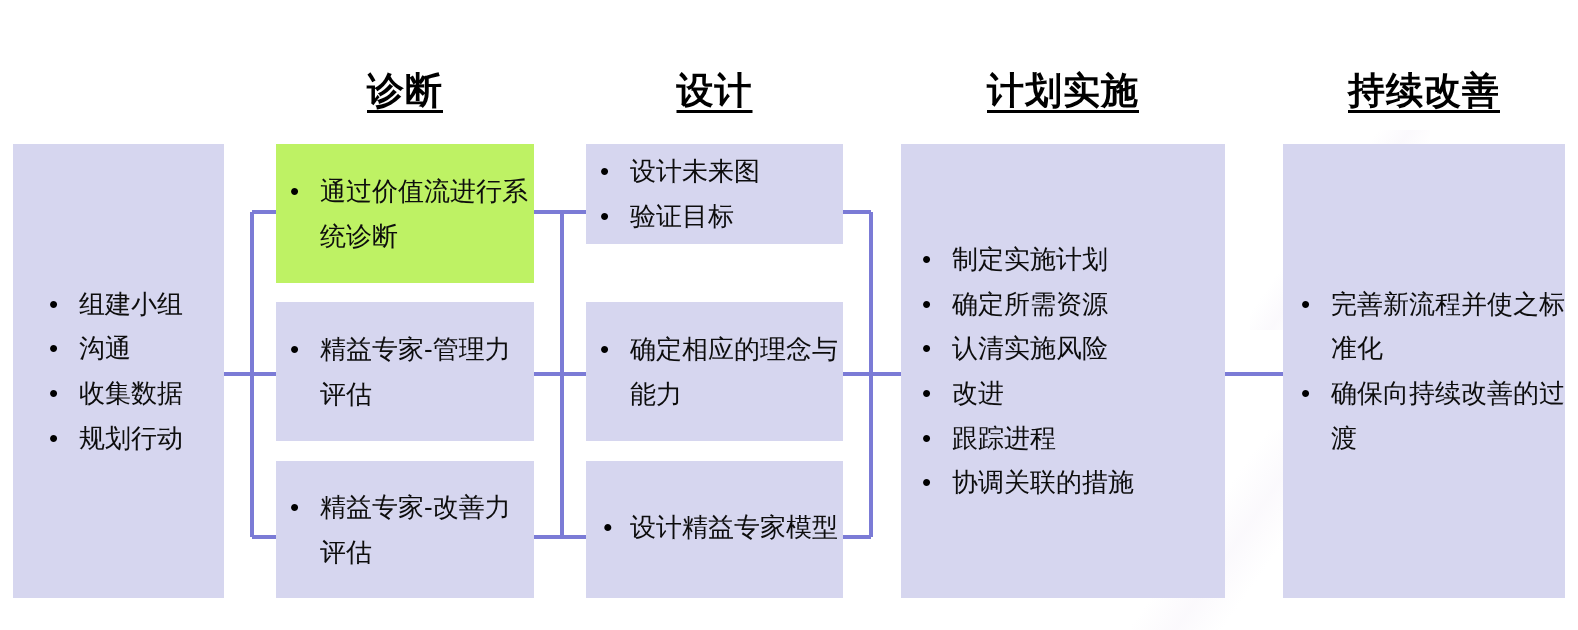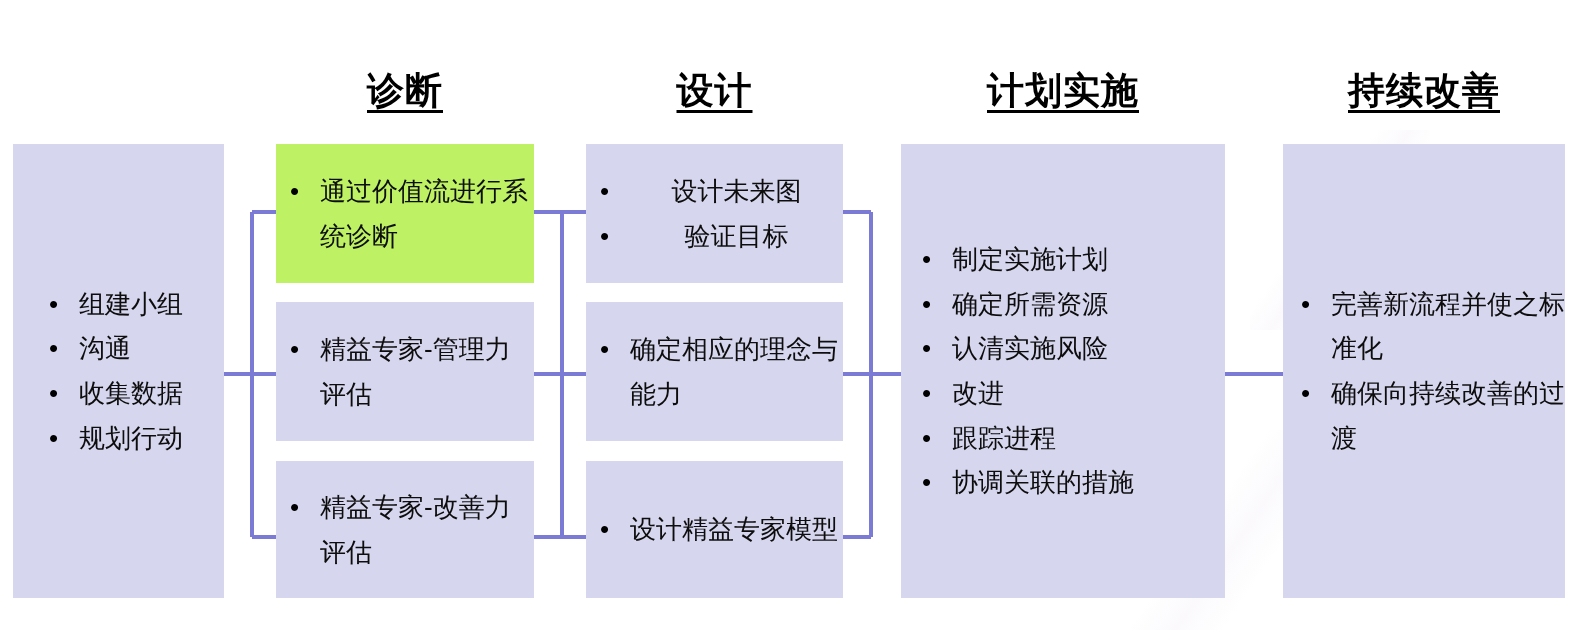--- a/index.html
+++ b/index.html
@@ -141,34 +141,34 @@
   </div>
 
   <div class="box" style="left: 276px; top: 461px; width: 258px; height: 137px; background: rgb(214, 214, 239);">
     <ul class="bullets">
       <li>精益专家-改善力评估</li>
     </ul>
   </div>
 
   <div class="phase-title" style="left:586px; top:72px; width:257px;">设计</div>
 
-  <div class="box" style="left: 586px; top: 144px; width: 257px; height: 139px; background: rgb(214, 214, 239); text-align: center;">
+  <div class="box" style="left: 586px; top: 144px; width: 257px; height: 100px; background: rgb(214, 214, 239);">
     <ul class="bullets">
       <li>设计未来图</li>
       <li>验证目标</li>
     </ul>
   </div>
 
   <div class="box" style="left: 586px; top: 302px; width: 257px; height: 139px; background: rgb(214, 214, 239);">
     <ul class="bullets">
       <li>确定相应的理念与能力</li>
     </ul>
   </div>
 
-  <div class="box" style="left: 586px; top: 461px; width: 257px; height: 137px; background: rgb(214, 214, 239);">
+  <div class="box" style="left: 586px; top: 461px; width: 257px; height: 137px; background: rgb(214, 214, 239); font-family: Liberation Mono, monospace;">
     <ul class="bullets">
       <li>设计精益专家模型</li>
     </ul>
   </div>
 
   <div class="phase-title" style="left:901px; top:72px; width:324px;">计划实施</div>
 
   <div class="box" style="left: 901px; top: 144px; width: 324px; height: 454px; background: rgb(214, 214, 239);">
     <ul class="bullets" style="padding-left:7px;">
       <li>制定实施计划</li>

